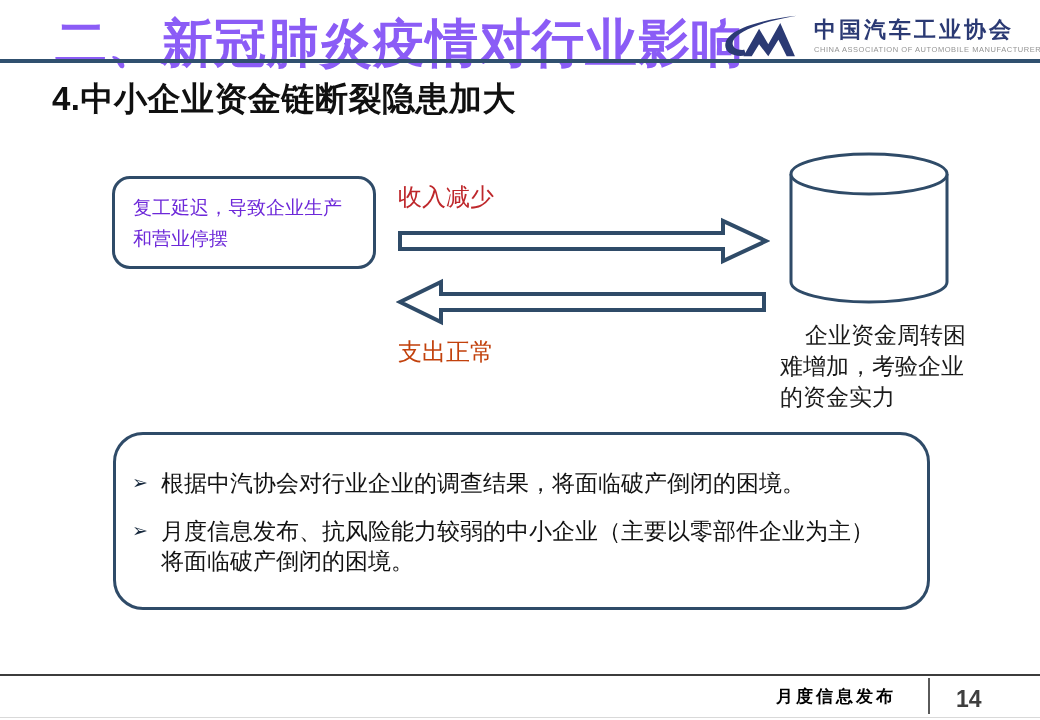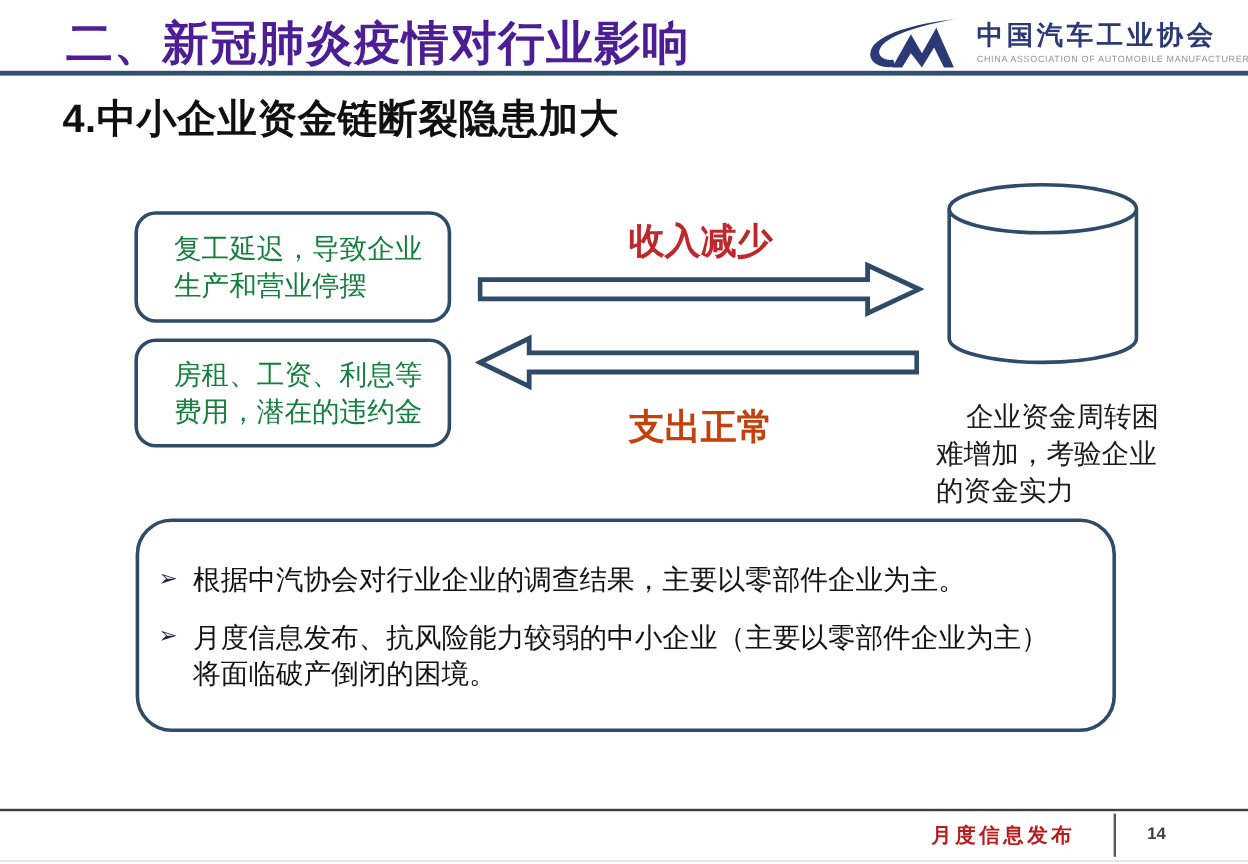--- a/index.html
+++ b/index.html
@@ -5,21 +5,21 @@
   html,body { margin:0; padding:0; background:#e8e8e8; }
   #slide {
     position:relative; width:1040px; height:720px; margin:0 auto;
     background:#ffffff; overflow:hidden;
     font-family:"Liberation Sans","DejaVu Sans",sans-serif;
     color:#1a1a1a;
   }
   
   .title {
     position:absolute; left:55px; top:9px;
-    font-size:39px; font-weight:bold; color:#4c1d95; letter-spacing:1px;
+    font-size:52px; font-weight:bold; color:#8b5cf6; letter-spacing:1px;
     white-space:nowrap;
   }
   .title-underline {
     position:absolute; left:0; top:59px; width:1040px; height:4px;
     background:#30506f;
   }
   .logo {
     position:absolute; left:716px; top:13px;
     display:flex; align-items:center; gap:10px;
   }
@@ -39,43 +39,43 @@
     text-align:right;
   }
   
   .flow-box {
     position:absolute; left:112px; width:264px;
     border:3px solid #2f4b68; border-radius:18px; background:#fff;
     display:flex; align-items:center; box-sizing:border-box;
     padding:0 18px;
   }
   .flow-box .box-text {
-    font-size:23px; line-height:31px; color:#15803d; width:212px;margin-left:12px;
+    font-size:19px; line-height:31px; color:#6d28d9; width:212px;
   }
   #box-delay { top:176px; height:93px; }
   #box-cost  { top:282px; height:91px; }
 
   .arrow-label {
-    position:absolute; left:398px; width:372px; text-align:center;
-    font-size:30px; font-weight:700; white-space:nowrap;
+    position:absolute; left:398px; width:372px; 
+    font-size:24px; font-weight:400; white-space:nowrap;
   }
   #label-income  { top:181px; color:#be272b; }
   #label-expense { top:336px; color:#c2410c; }
 
   .arrow-svg { position:absolute; }
   #arrow-right { left:398px; top:217px; width:372px; height:48px; }
   #arrow-left  { left:396px; top:278px; width:370px; height:48px; }
 
   #cylinder-svg { position:absolute; left:788px; top:152px; width:162px; height:154px; }
   .cylinder-label {
     position:absolute; left:788px; top:222px; width:162px;
     text-align:center; font-size:30px; color:#101010; white-space:nowrap;
   }
   .cylinder-caption {
-    position:absolute; left:780px; top:332px; width:193px;
+    position:absolute; left:780px; top:320px; width:193px;
     font-size:23px; line-height:31px; color:#1a1a1a; text-indent:25px;
   }
   
   .notes-box {
     position:absolute; left:113px; top:432px; width:817px; height:178px;
     border:3px solid #2f4b68; border-radius:30px; background:#fff;
     box-sizing:border-box;
   }
   .bullet-row { position:absolute; display:flex; gap:13px; }
   #bullet-row-1 { left:16px; top:33px; }
@@ -86,30 +86,30 @@
   .bullet-text {
     font-size:23px; line-height:30px; color:#121212; max-width:722px;
   }
   
   .footer-line {
     position:absolute; left:0; top:674px; width:1040px; height:2px;
     background:#3c3c3c;
   }
   .footer-label {
     position:absolute; left:776px; top:685px;
-    font-size:17px; font-weight:bold; color:#b91c1c; letter-spacing:3px;
+    font-size:17px; font-weight:bold; color:#000000; letter-spacing:3px;
     white-space:nowrap;
   }
   .footer-divider {
     position:absolute; left:928px; top:678px; width:2px; height:36px;
     background:#5a5a5a;
   }
   .page-number {
     position:absolute; left:956px; top:686px;
-    font-size:14px; font-weight:bold; color:#3f3f3f;
+    font-size:23px; font-weight:bold; color:#3f3f3f;
   }
   .bottom-edge {
     position:absolute; left:0; top:717px; width:1040px; height:1px;
     background:#d9d9d9;
   }
 </style>
 </head>
 <body>
 
 <div id="slide">
@@ -127,23 +127,20 @@
       <div class="logo-en">CHINA ASSOCIATION OF AUTOMOBILE MANUFACTURERS</div>
     </div>
   </div>
 
   <div class="subtitle">4.中小企业资金链断裂隐患加大</div>
 
   <div class="flow-box" id="box-delay">
     <div class="box-text">复工延迟，导致企业生产和营业停摆</div>
   </div>
 
-  <div class="flow-box" id="box-cost">
-    <div class="box-text">房租、工资、利息等费用，潜在的违约金</div>
-  </div>
 
   <div class="arrow-label" id="label-income">收入减少</div>
 
   <svg class="arrow-svg" id="arrow-right" viewBox="0 0 372 48" xmlns="http://www.w3.org/2000/svg">
     <polygon points="2,16 325,16 325,4 368,24 325,44 325,32 2,32" fill="#ffffff" stroke="#2f4b68" stroke-width="4" stroke-linejoin="miter"></polygon>
   </svg>
 
   <svg class="arrow-svg" id="arrow-left" viewBox="0 0 370 48" xmlns="http://www.w3.org/2000/svg">
     <polygon points="368,16 45,16 45,4 4,24 45,44 45,32 368,32" fill="#ffffff" stroke="#2f4b68" stroke-width="4" stroke-linejoin="miter"></polygon>
   </svg>
@@ -153,21 +150,21 @@
   <svg id="cylinder-svg" viewBox="0 0 162 154" xmlns="http://www.w3.org/2000/svg">
     <path d="M 3 22 L 3 130 A 78 20 0 0 0 159 130 L 159 22" fill="#ffffff" stroke="#2f4b68" stroke-width="3"></path>
     <ellipse cx="81" cy="22" rx="78" ry="20" fill="#ffffff" stroke="#2f4b68" stroke-width="3"></ellipse>
   </svg>
 
   <div class="cylinder-caption">企业资金周转困难增加，考验企业的资金实力</div>
 
   <div class="notes-box">
     <div class="bullet-row" id="bullet-row-1">
       <span class="bullet-glyph">➢</span>
-      <span class="bullet-text">根据中汽协会对行业企业的调查结果，主要以零部件企业为主。</span>
+      <span class="bullet-text">根据中汽协会对行业企业的调查结果，将面临破产倒闭的困境。</span>
     </div>
     <div class="bullet-row" id="bullet-row-2">
       <span class="bullet-glyph">➢</span>
       <span class="bullet-text">月度信息发布、抗风险能力较弱的中小企业（主要以零部件企业为主）将面临破产倒闭的困境。</span>
     </div>
   </div>
 
   <div class="footer-line"></div>
   <div class="footer-label">月度信息发布</div>
   <div class="footer-divider"></div>

